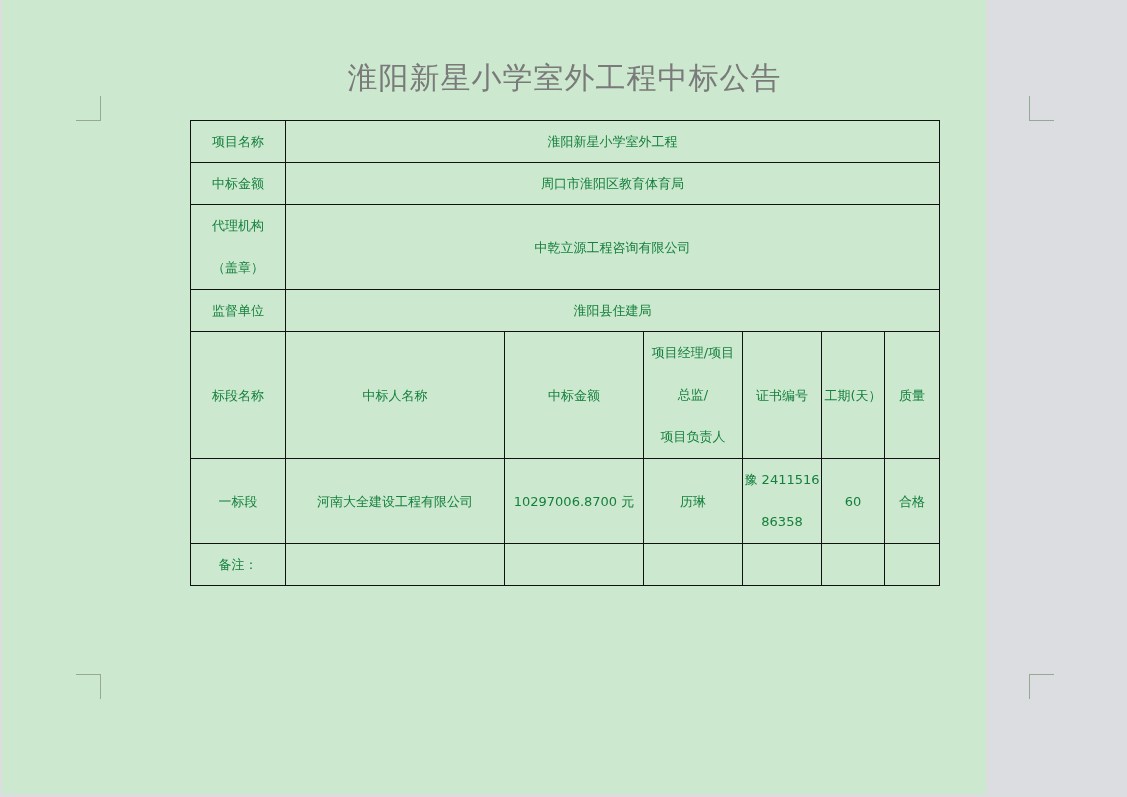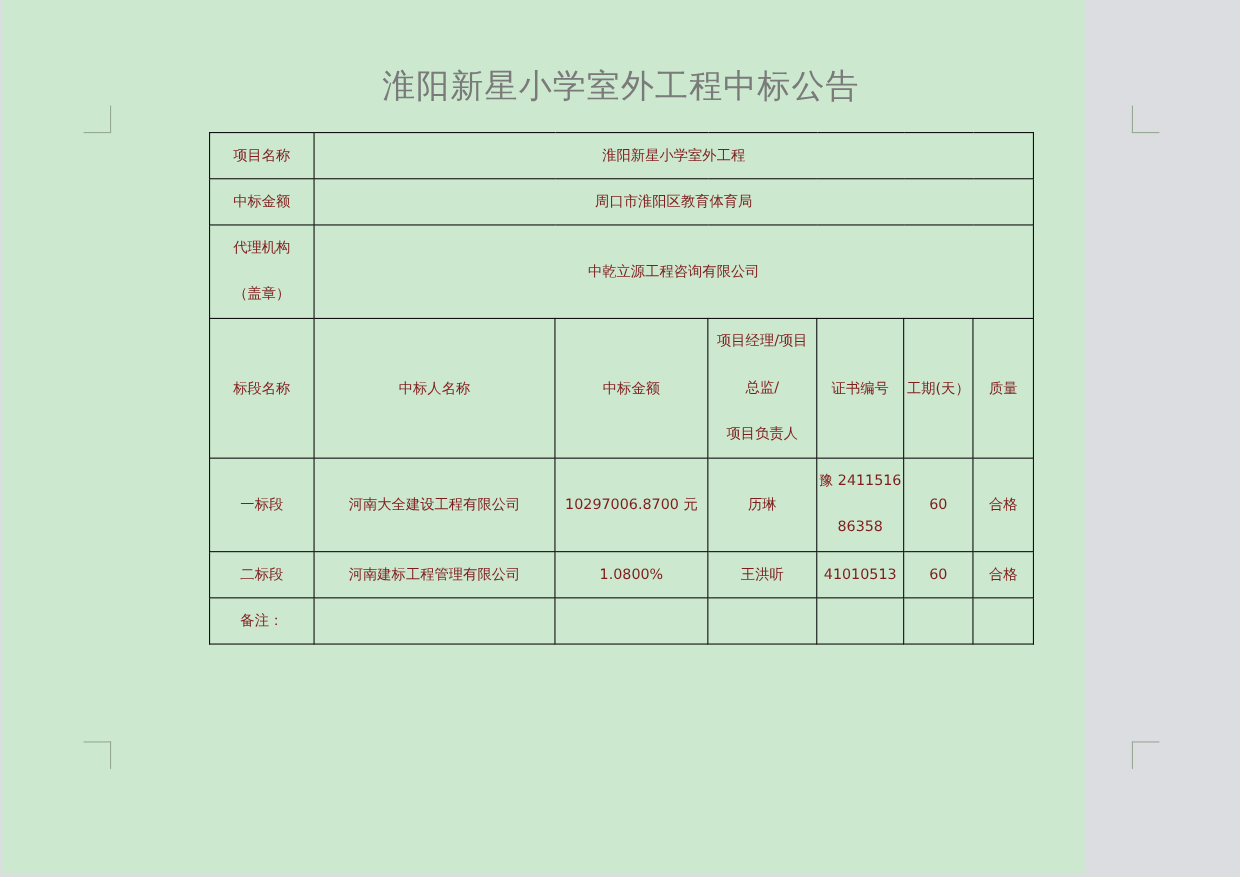--- a/index.html
+++ b/index.html
@@ -18,21 +18,21 @@
   .c-bl { left:74px; top:674px; border-right-width:1px; border-top-width:1px; }
   .c-br { left:1027px; top:674px; border-left-width:1px; border-top-width:1px; }
   .title {
     position:absolute; left:0; top:58px; width:1125px; text-align:center;
     font-family:"DejaVu Serif", "Liberation Serif", serif;
     font-size:30px; color:#7a7a7a; letter-spacing:1px;
   }
   table {
     position:absolute; left:188px; top:120px;
     border-collapse:collapse; table-layout:fixed;
-    font-size:13px; color:#7f1d1d;
+    font-size:13px; color:#15803d;
   }
   td {
     border:1px solid #111; text-align:center; vertical-align:middle;
     padding:0; line-height:21px;
   }
   .r42 td { height:41px; }
   .r84 td { height:82px;margin-left:20px; }
   .r124 td { height:123px; }
   .multiline { line-height:42px; }
 </style>
@@ -66,20 +66,24 @@
       <td>中标金额</td>
       <td colspan="6">周口市淮阳区教育体育局</td>
     </tr>
     <tr class="r84">
       <td class="multiline">
         <div>代理机构</div>
         <div>（盖章）</div>
       </td>
       <td colspan="6">中乾立源工程咨询有限公司</td>
     </tr>
+    <tr class="r42">
+      <td>监督单位</td>
+      <td colspan="6">淮阳县住建局</td>
+    </tr>
     <tr class="r124">
       <td>标段名称</td>
       <td>中标人名称</td>
       <td>中标金额</td>
       <td class="multiline">
         <div>项目经理/项目</div>
         <div>总监/</div>
         <div>项目负责人</div>
       </td>
       <td>证书编号</td>
@@ -92,29 +96,20 @@
       <td>10297006.8700 元</td>
       <td>历琳</td>
       <td class="multiline">
         <div>豫 2411516</div>
         <div>86358</div>
       </td>
       <td>60</td>
       <td>合格</td>
     </tr>
     <tr class="r42">
-      <td>二标段</td>
-      <td>河南建标工程管理有限公司</td>
-      <td>1.0800%</td>
-      <td>王洪听</td>
-      <td>41010513</td>
-      <td>60</td>
-      <td>合格</td>
-    </tr>
-    <tr class="r42">
       <td>备注：</td>
       <td></td>
       <td></td>
       <td></td>
       <td></td>
       <td></td>
       <td></td>
     </tr>
   </tbody>
     </table>

